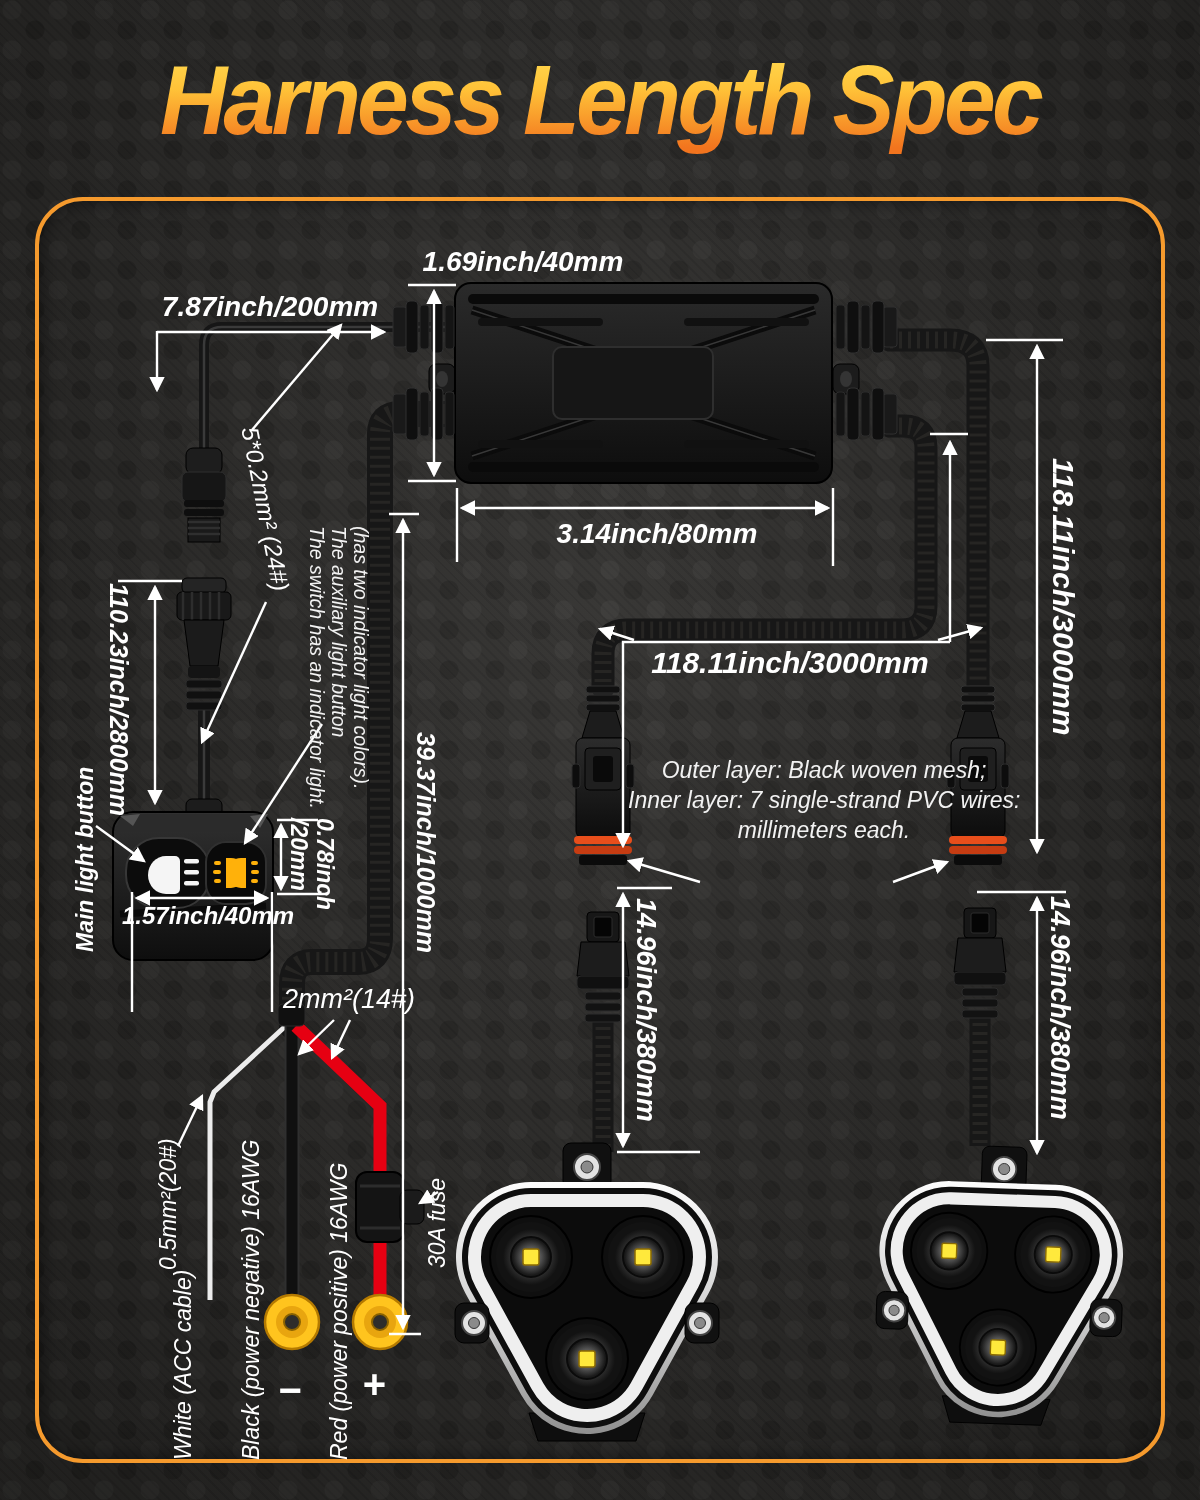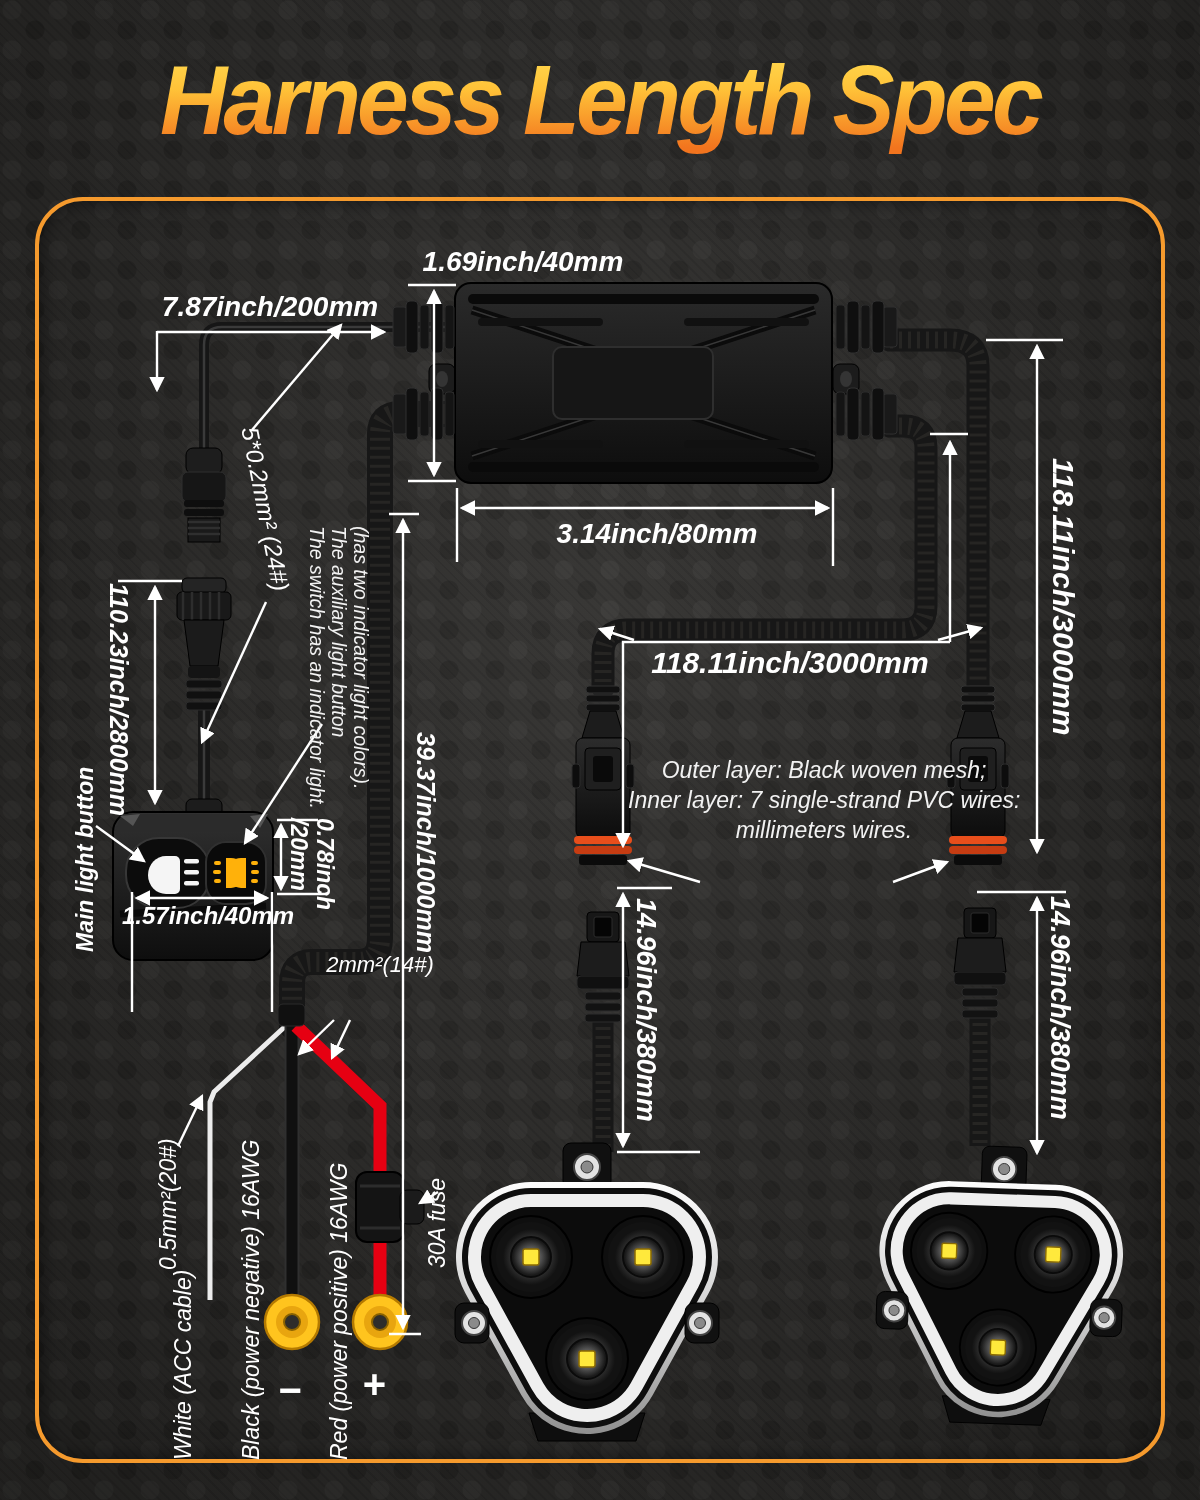--- a/index.html
+++ b/index.html
@@ -326,21 +326,21 @@
       <line x1="438" y1="1192" x2="420" y2="1203" marker-end="url(#aw)"></line>
 
       <line x1="178" y1="1146" x2="202" y2="1096" marker-end="url(#aw)"></line>
     </g>
   </svg>
 
   <div class="lbl" style="left:398px;top:246px;width:250px;">1.69inch/40mm</div>
   <div class="lbl" style="left:150px;top:291px;width:240px;">7.87inch/200mm</div>
   <div class="lbl" style="left:532px;top:518px;width:250px;">3.14inch/80mm</div>
   <div class="lbl" style="left:640px;top:646px;width:300px;font-size:30px;">118.11inch/3000mm</div>
-  <div class="lbl" style="left:283px;top:952px;width:130px;font-size:22px;font-weight:normal;margin-left:32px;">2mm²(14#)</div>
+  <div class="lbl" style="left:283px;top:984px;width:130px;font-size:27px;font-weight:normal;">2mm²(14#)</div>
   <div class="lbl" style="left:122px;top:902px;width:152px;font-size:24px;">1.57inch/40mm</div>
   <div class="lbl" style="left:160px;top:495px;width:210px;font-size:24px;font-weight:normal;transform:rotate(79deg);">5*0.2mm² (24#)</div>
 
   <div class="vlbl" style="left:104px;top:583px;font-size:25px;">110.23inch/2800mm</div>
   <div class="vlbl" style="left:411px;top:732px;font-size:25px;">39.37inch/1000mm</div>
   <div class="vlbl" style="left:1046px;top:458px;font-size:30px;">118.11inch/3000mm</div>
   <div class="vlbl" style="left:630px;top:898px;font-size:27px;">14.96inch/380mm</div>
   <div class="vlbl" style="left:1044px;top:896px;font-size:27px;">14.96inch/380mm</div>
 
   <div class="vlbl" style="left:286px;top:818px;font-size:23px;line-height:26px;">
@@ -357,19 +357,19 @@
   <div class="ulbl" style="left:72px;top:952px;font-size:23px;">Main light button</div>
   <div class="ulbl" style="left:170px;top:1460px;font-size:23px;font-weight:normal;">White (ACC cable)</div>
   <div class="ulbl" style="left:238px;top:1460px;font-size:23px;font-weight:normal;">Black (power negative) 16AWG</div>
   <div class="ulbl" style="left:326px;top:1460px;font-size:23px;font-weight:normal;">Red (power positive) 16AWG</div>
   <div class="ulbl" style="left:424px;top:1268px;font-size:23px;font-weight:normal;">30A fuse</div>
   <div class="ulbl" style="left:155px;top:1270px;font-size:23px;font-weight:normal;">0.5mm²(20#)</div>
 
   <div class="para" style="left:628px;top:716px;width:392px;margin-top:39px;">
     <div>Outer layer: Black woven mesh;</div>
     <div>Inner layer: 7 single-strand PVC wires:</div>
-    <div>millimeters wires.</div>
+    <div>millimeters each.</div>
   </div>
 
   <div class="sym" style="left:278px;top:1368px;">−</div>
   <div class="sym" style="left:362px;top:1362px;">+</div>
 
 </div>
 
 </body></html>

